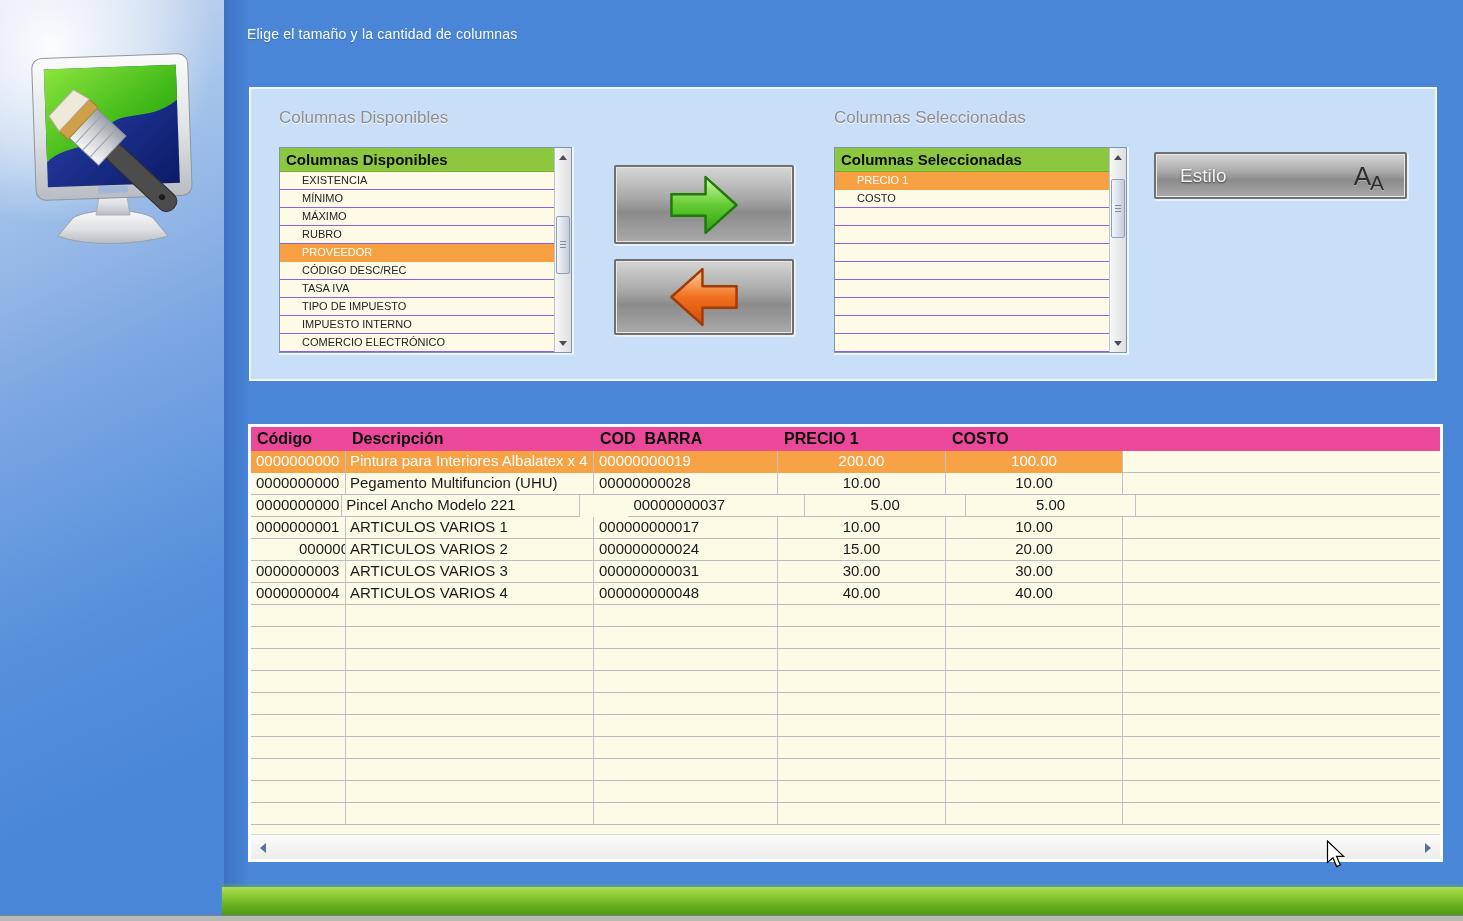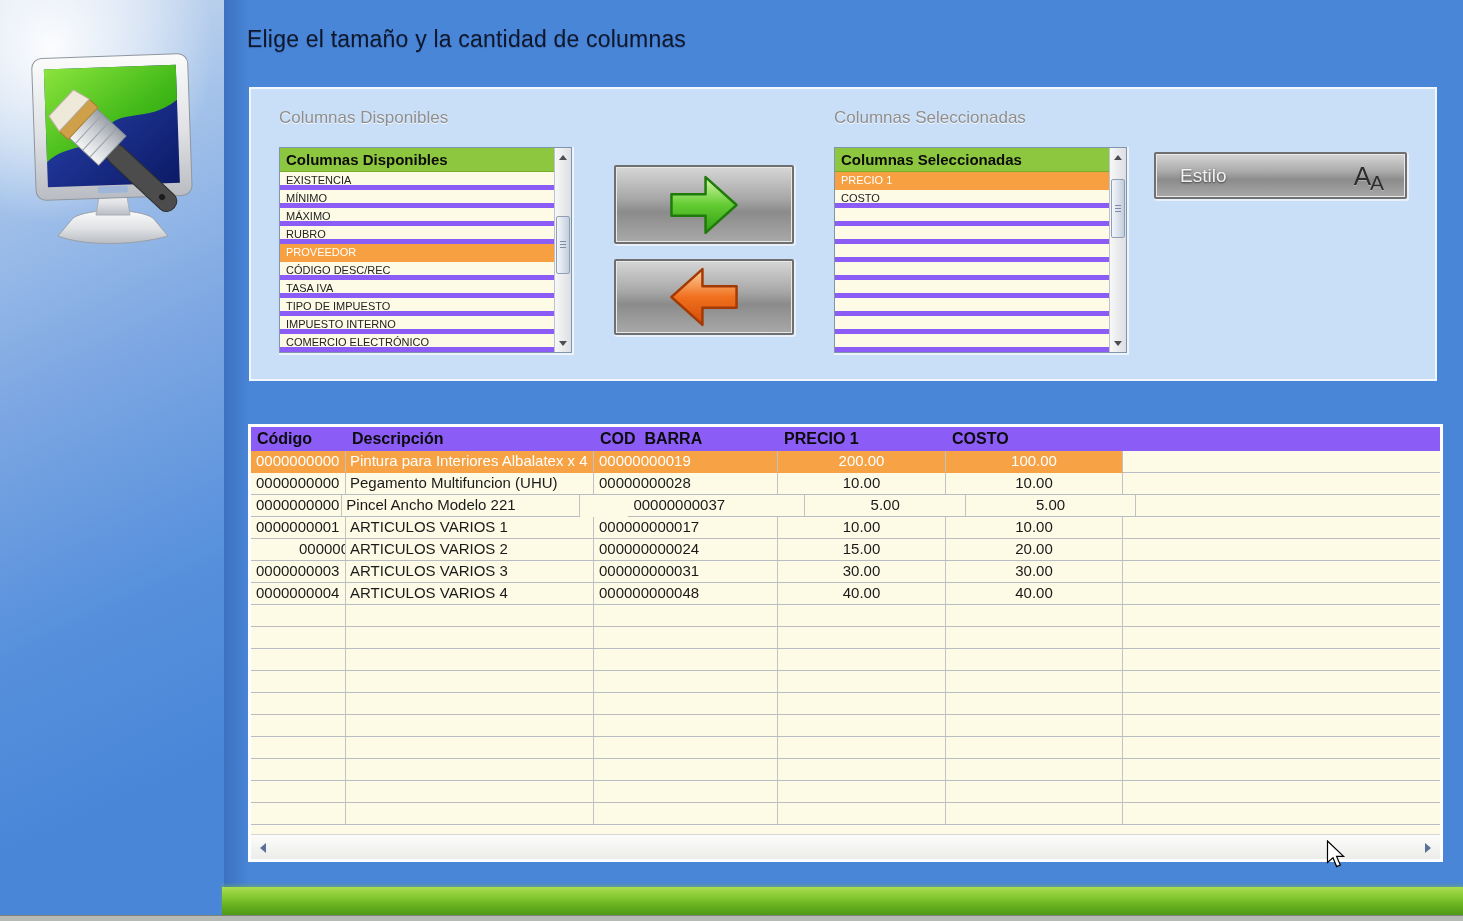--- a/index.html
+++ b/index.html
@@ -19,21 +19,21 @@
     background:radial-gradient(ellipse at 35% 30%, rgba(255,255,255,.95) 0%, rgba(255,255,255,.45) 40%, rgba(255,255,255,0) 68%);
   }
   .main-shade {
     position:absolute; left:224px; top:0; width:26px; height:915px;
     background:linear-gradient(to right, rgba(25,60,130,.28), rgba(25,60,130,0));
   }
   .paint-icon { position:absolute; left:18px; top:50px; }
   
   .page-title {
     position:absolute; left:247px; top:26px;
-    font-size:23px; color:#0f172a; letter-spacing:.2px;
+    font-size:14px; color:#ffffff; letter-spacing:.2px;
     text-shadow:0 1px 1px rgba(30,70,140,.4);
   }
   
   .panel {
     position:absolute; left:249px; top:87px; width:1188px; height:294px;
     background:#c9def7; border:2px solid #f2f7fd;
   }
   .group-label {
     position:absolute; font-size:17px; color:#8e8e8e;
     text-shadow:0 1px 1px rgba(255,255,255,.95);
@@ -49,21 +49,21 @@
   .lb-avail { left:28px; }
   .lb-sel   { left:583px; }
   .lb-content { position:absolute; left:0; top:0; right:17px; bottom:0; overflow:hidden; }
   .lb-header {
     height:24px; background:#8dc63f; border-bottom:1px solid #79ad2d;
     font-size:15px; font-weight:bold; color:#0c0c0c; padding:3px 0 0 6px;
     white-space:nowrap; overflow:hidden;
   }
   .lb-item {
     height:18px; line-height:17px; font-size:11px; color:#222;
-    padding-left:6px; border-bottom:5px solid #8b5cf6;
+    padding-left:22px; border-bottom:1px solid #8b5cf6;
     white-space:nowrap; overflow:hidden;
   }
   .lb-item.selected { background:#f7a041; color:#fff; border-bottom-color:#f7a041; }
   
   .lb-scroll {
     position:absolute; right:0; top:0; bottom:0; width:17px;
     background:linear-gradient(to right,#f8f8f8,#dcdee2);
     border-left:1px solid #b9c2ce;
   }
   .sb-btn { position:absolute; left:0; width:16px; height:16px; display:flex; align-items:center; justify-content:center; }
@@ -94,21 +94,21 @@
   .style-label { font-size:19px; color:#f2f2f2; text-shadow:0 1px 2px rgba(40,40,40,.8); }
   .style-aa { color:#2e2e2e; text-shadow:0 1px 1px rgba(255,255,255,.35); line-height:1;text-align:center; }
   .style-aa .a1 { font-size:26px; }
   .style-aa .a2 { font-size:21px; position:relative; top:5px; left:-1px; }
   
   .grid-wrap {
     position:absolute; left:248px; top:424px; width:1195px; height:438px;
     background:#fdfbe6; border:3px solid #fff;
   }
   .g-row, .g-head { display:flex; width:1189px; }
-  .g-head { height:24px; background:#8b5cf6; }
+  .g-head { height:24px; background:#ec4899; }
   .g-hcell {
     font-size:16px; font-weight:bold; color:#0b0b0b; padding:3px 0 0 6px;
     white-space:pre; overflow:hidden;
   }
   .g-row { height:22px; }
   .g-cell {
     font-size:15px; line-height:20px; color:#1a1a1a;
     border-right:1px solid #c0c2c6; border-bottom:1px solid #b9bcc2;
     white-space:nowrap; overflow:hidden;
   }

